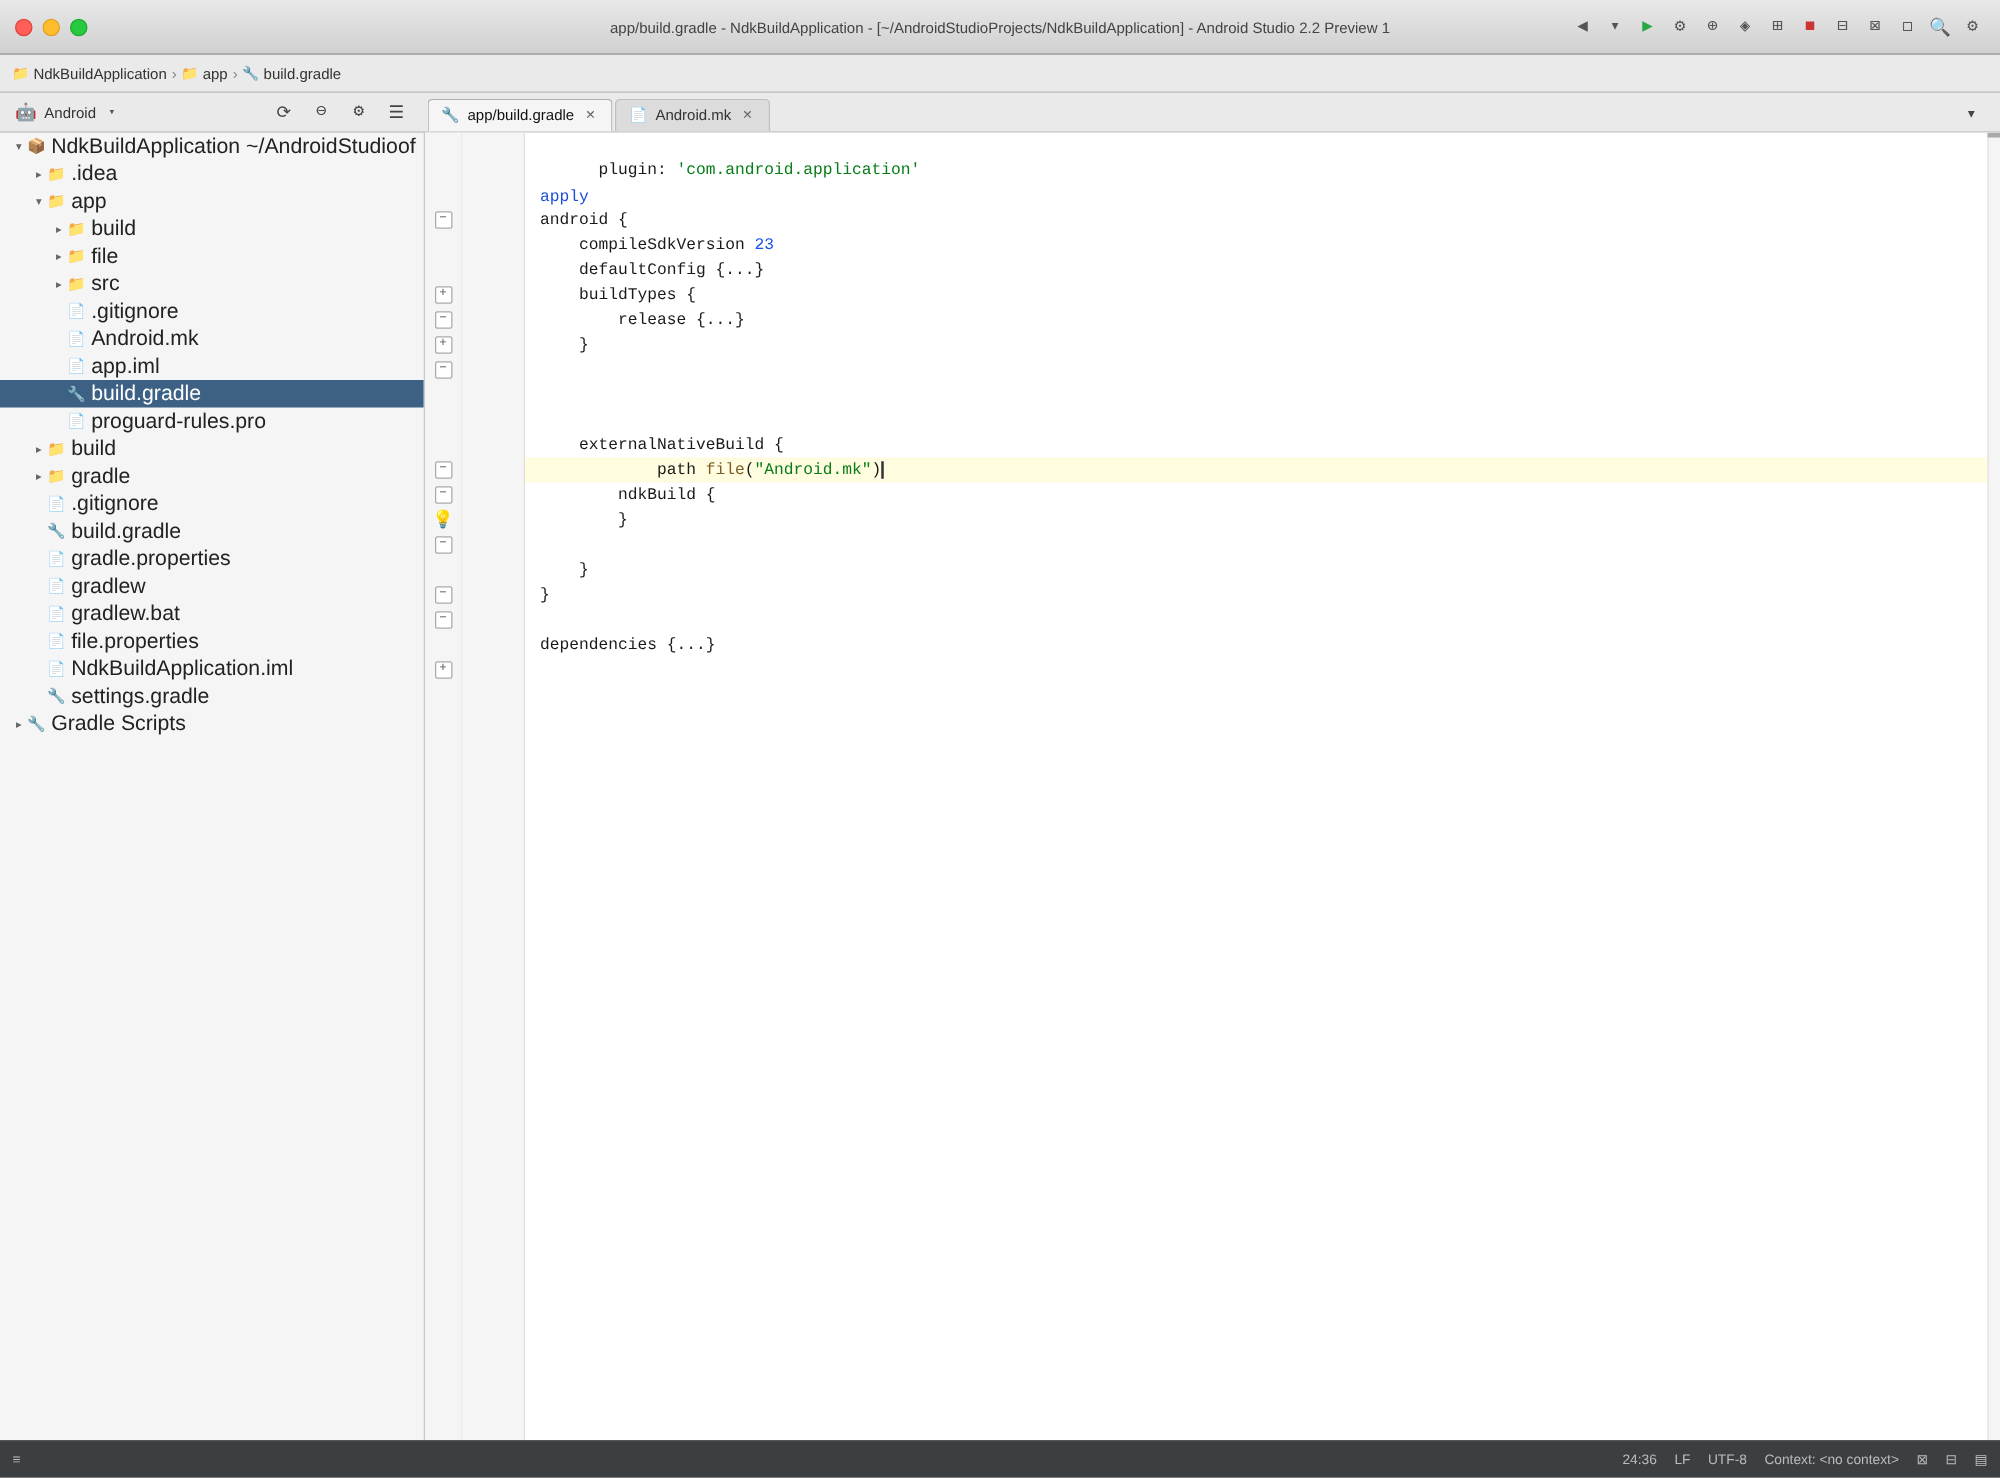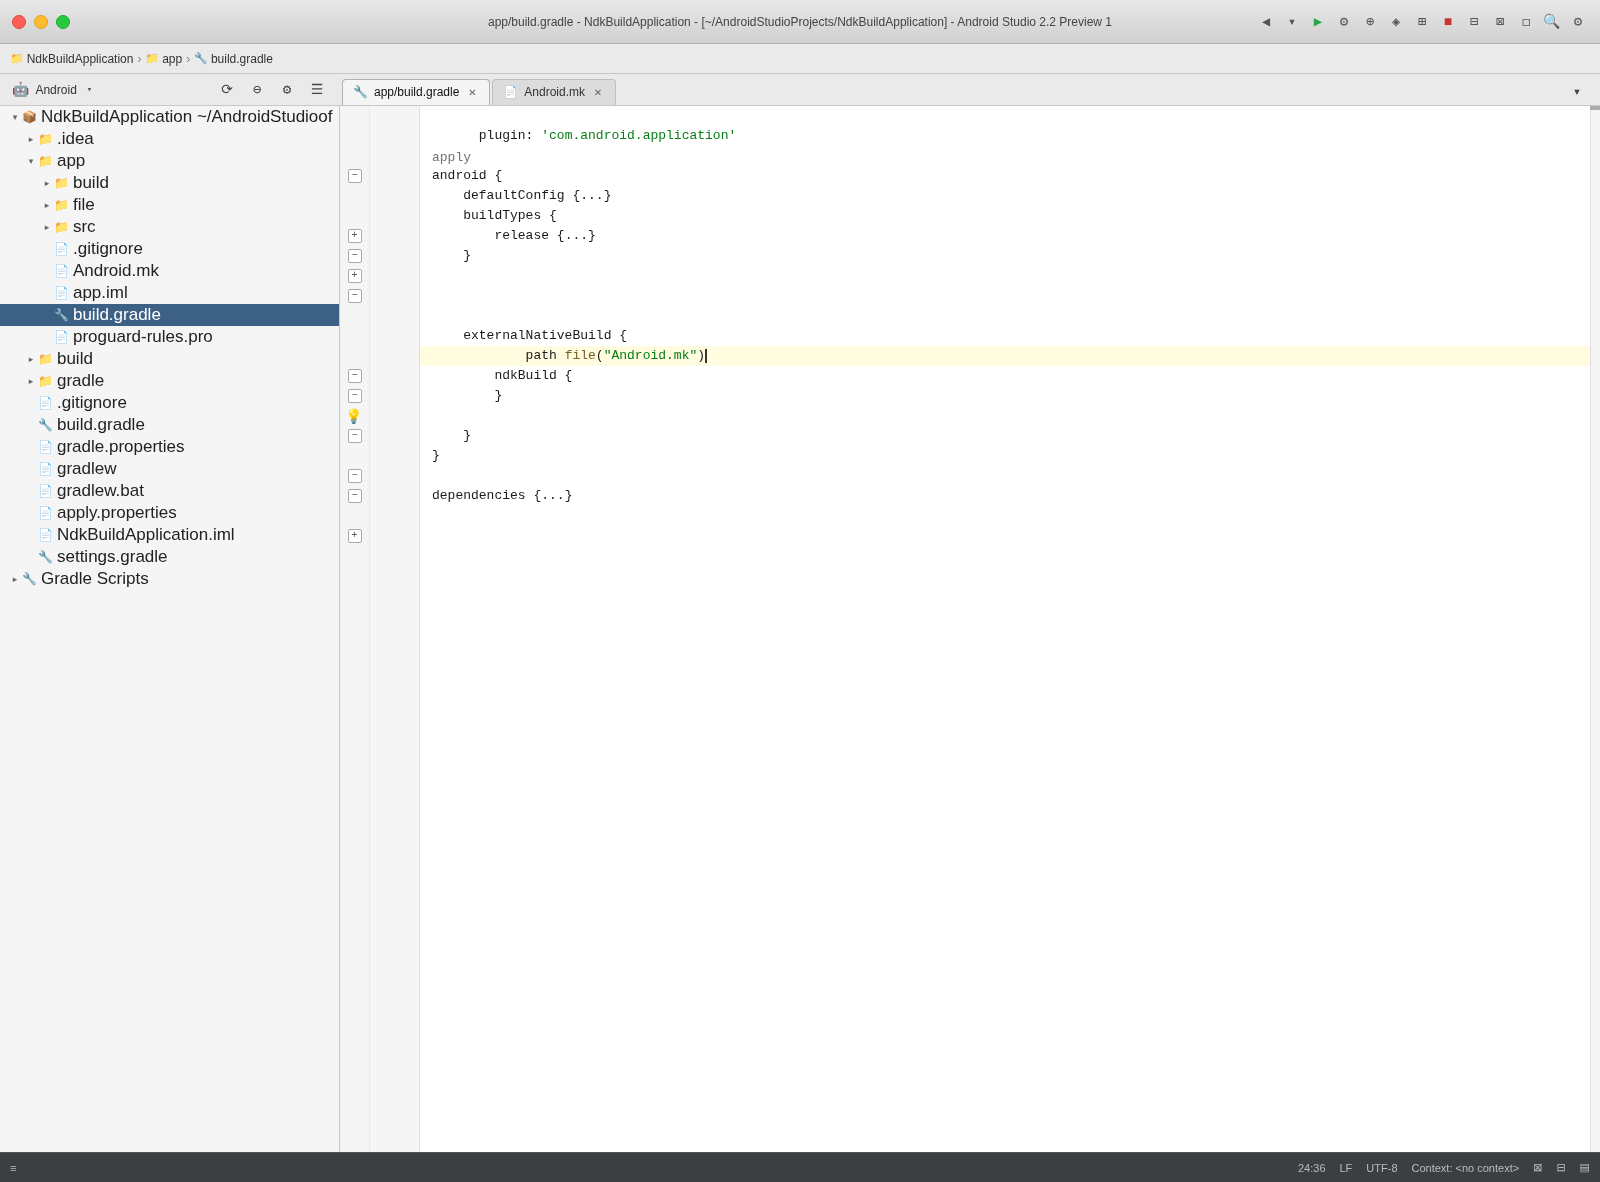--- a/index.html
+++ b/index.html
@@ -247,21 +247,21 @@
       white-space: pre;
       display: flex;
       align-items: center;
       position: relative;
     }
     .code-line.highlighted {
       background: #fffce0;
     }
 
     
-    .kw { color: #737373; font-weight: normal; margin-top: 44px; }
+    .kw { color: #1d4ed8; font-weight: normal; margin-top: 44px; }
     .str { color: #067d17; }
     .num { color: #1750eb; }
     .fn { color: #795e26; }
     .plain { color: #1a1a1a; }
 
     
     .gutter {
       width: 30px;
       min-width: 30px;
       background: #f5f5f5;
@@ -526,21 +526,21 @@
         <div class="tree-item">
           <span class="indent" style="width: 20px;"></span>
           <span class="arrow"></span>
           <span class="tree-icon">📄</span>
           <span class="tree-label">gradlew.bat</span>
         </div>
         <div class="tree-item">
           <span class="indent" style="width: 20px;"></span>
           <span class="arrow"></span>
           <span class="tree-icon">📄</span>
-          <span class="tree-label">apply.properties</span>
+          <span class="tree-label">file.properties</span>
         </div>
         <div class="tree-item">
           <span class="indent" style="width: 20px;"></span>
           <span class="arrow"></span>
           <span class="tree-icon">📄</span>
           <span class="tree-label">NdkBuildApplication.iml</span>
         </div>
         <div class="tree-item">
           <span class="indent" style="width: 20px;"></span>
           <span class="arrow"></span>
@@ -631,20 +631,21 @@
           <div class="line-number"></div>
           <div class="line-number"></div>
           <div class="line-number"></div>
         </div>
 
       <div class="code-area" id="code-area">
           <div class="code-line"></div>
           <div class="code-line"><span class="kw">apply</span><span class="plain"> plugin: </span><span class="str">'com.android.application'</span></div>
           <div class="code-line"></div>
           <div class="code-line"><span class="plain">android {</span></div>
+          <div class="code-line"><span class="plain">    compileSdkVersion </span><span class="num">23</span></div>
           <div class="code-line"><span class="plain">    defaultConfig </span><span class="plain">{...}</span></div>
           <div class="code-line"><span class="plain">    buildTypes {</span></div>
           <div class="code-line"><span class="plain">        release </span><span class="plain">{...}</span></div>
           <div class="code-line"><span class="plain">    }</span></div>
           <div class="code-line"></div>
           <div class="code-line"></div>
           <div class="code-line"></div>
           <div class="code-line"><span class="plain">    externalNativeBuild {</span></div>
           <div class="code-line highlighted"><span class="plain">            path </span><span class="fn">file</span><span class="plain">(</span><span class="str">"Android.mk"</span><span class="plain">)</span><span style="display: inline-block; width: 2px; height: 14px; background: rgb(51, 51, 51); vertical-align: middle;"></span></div>
           <div class="code-line"><span class="plain">        ndkBuild {</span></div>

